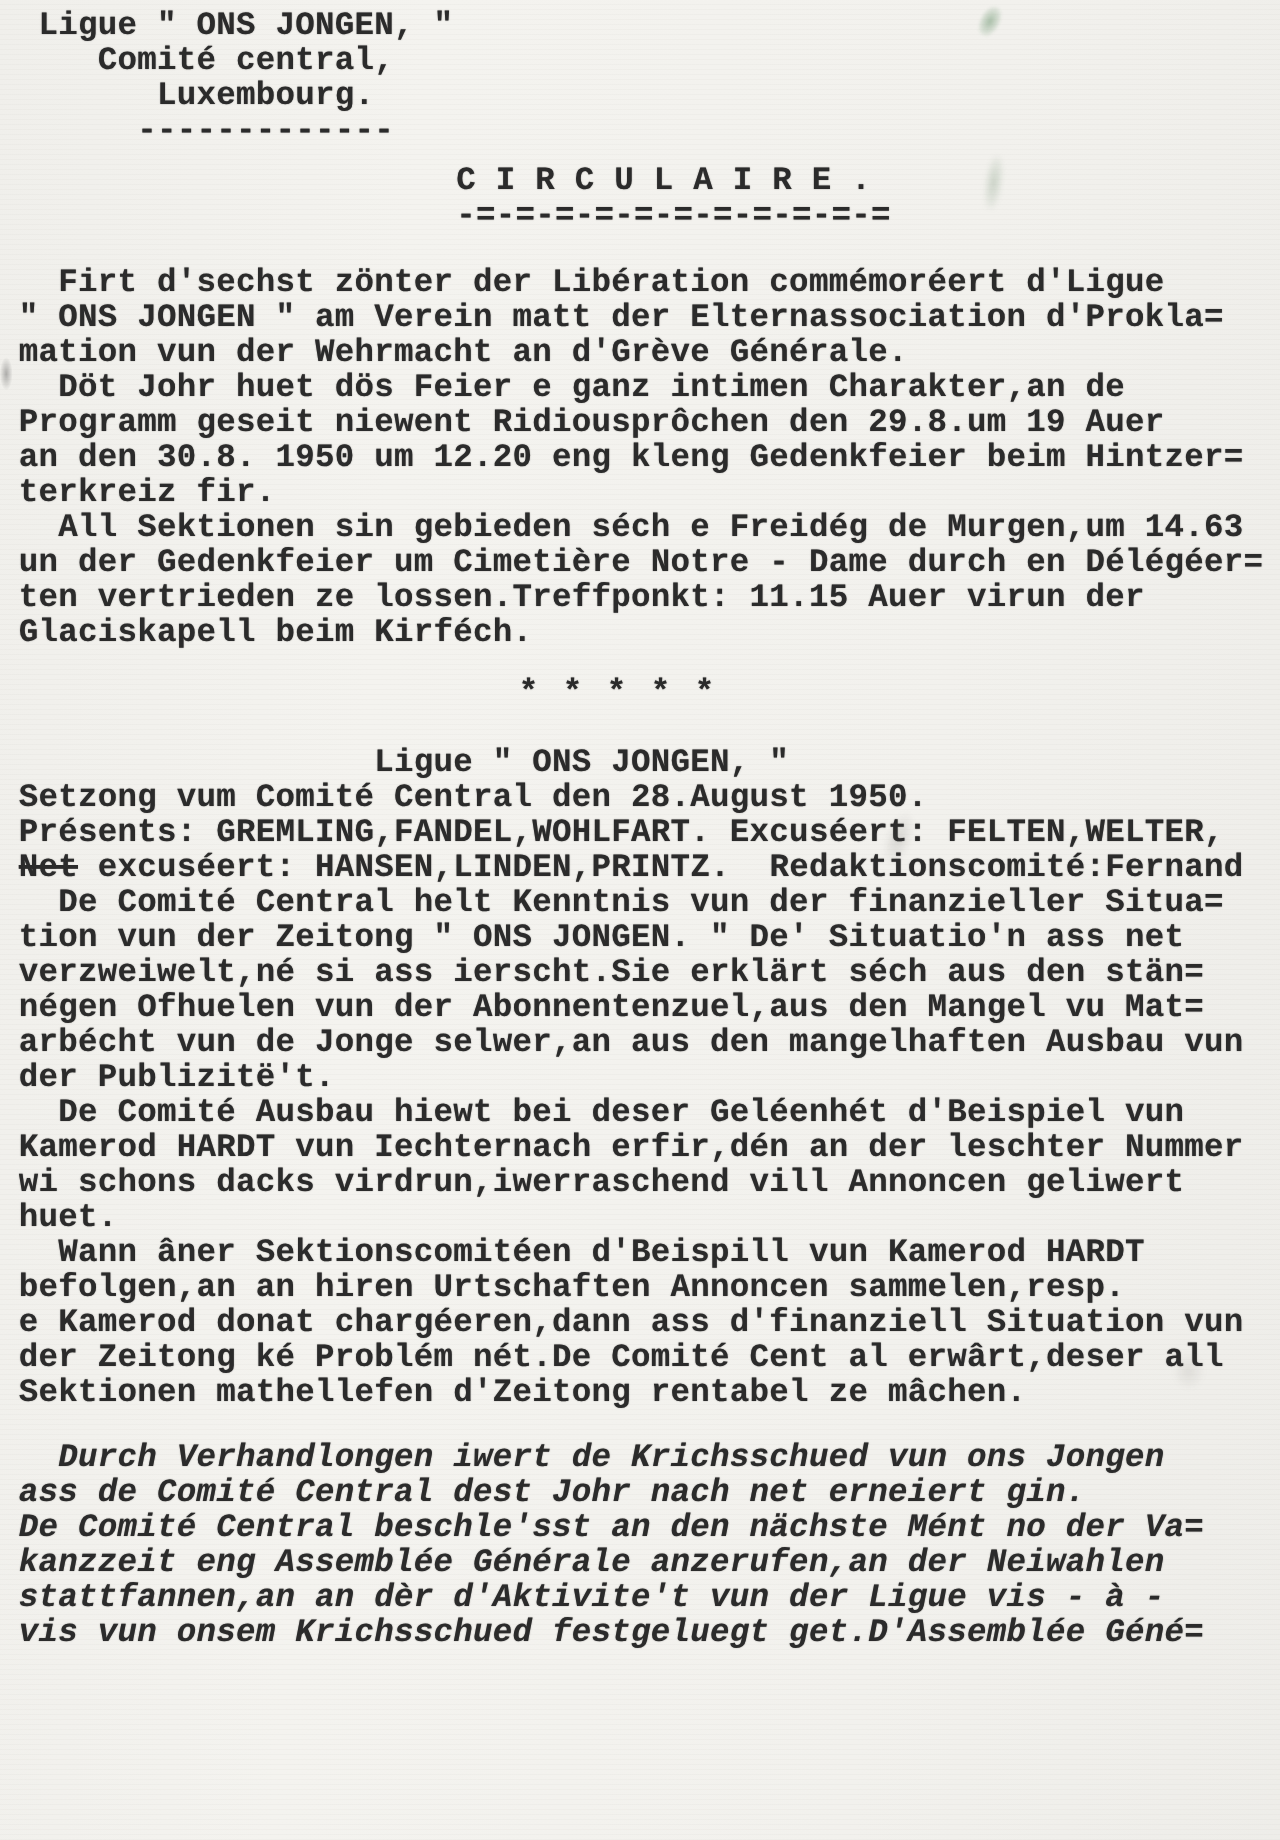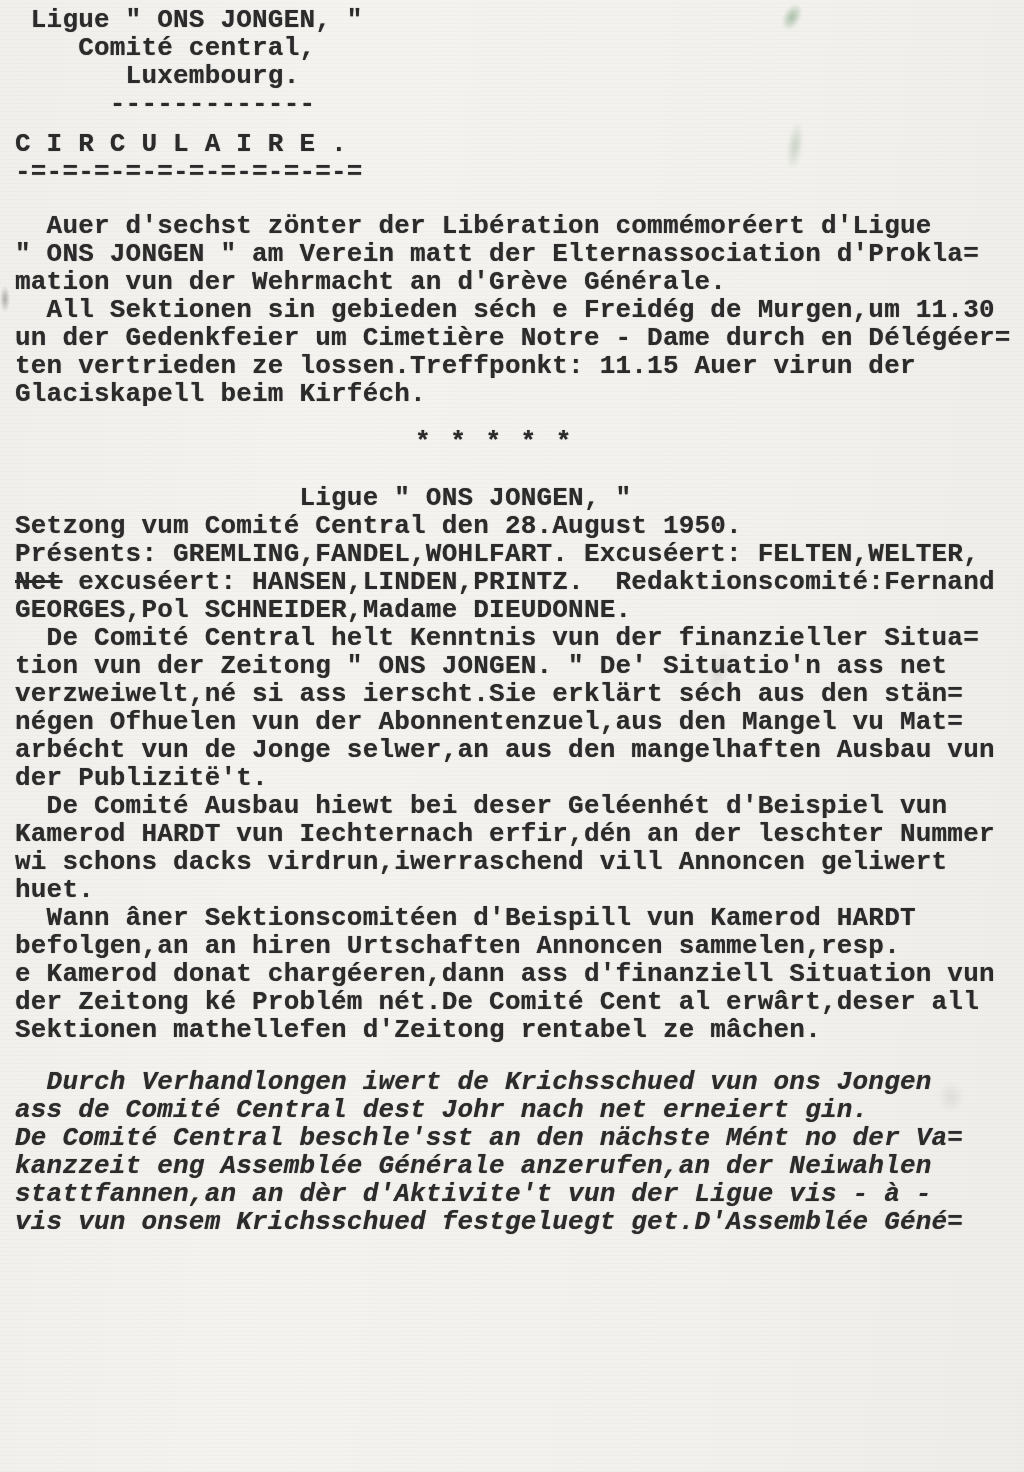--- a/index.html
+++ b/index.html
@@ -22,21 +22,21 @@
     width: 1009px;
     padding: 6px 0 0 15px;
     box-sizing: content-box;
     font-size: 26px;
     font-weight: 700;
     letter-spacing: 0.2px;
     line-height: 28px;
     text-shadow: 0 0 1px rgba(45,42,40,0.6);
   }
   .block { white-space: pre; margin: 0; }
-  .title-block { margin-top: 12px; }
+  .title-block { margin-left: 350px; margin-top: 12px; }
   .circular-body { margin-top: 26px; }
   .stars { margin-top: 20px; margin-left: 400px; letter-spacing: 2px; }
   .minutes { margin-top: 28px; }
   .para-assembly { margin-top: 24px; font-style: italic; }
   .strike { text-decoration: line-through; text-decoration-thickness: 3px; }
   .smudge { position: absolute; pointer-events: none; }
   .smudge-green-1 {
     top: 4px; left: 784px; width: 16px; height: 26px;
     background: radial-gradient(ellipse at center, rgba(80,130,85,0.45) 0%, rgba(80,130,85,0.15) 55%, transparent 75%);
     transform: rotate(28deg); filter: blur(1px);
@@ -73,37 +73,40 @@
        Luxembourg.
       -------------</div>
   </header>
 
   <div class="title-block">
     <div class="block">C I R C U L A I R E .</div>
     <div class="block">-=-=-=-=-=-=-=-=-=-=-=</div>
   </div>
 
   <section class="circular-body">
-    <div class="block">  Auer d'sechst zönter der Libération commémoréert d'Ligue
+    <div class="block">  Firt d'sechst zönter der Libération commémoréert d'Ligue
 " ONS JONGEN " am Verein matt der Elternassociation d'Prokla=
 mation vun der Wehrmacht an d'Grève Générale.</div>
-    <div class="block">  All Sektionen sin gebieden séch e Freidég de Murgen,um 11.30
+    <div class="block">  Döt Johr huet dös Feier e ganz intimen Charakter,an de
+Programm geseit niewent Ridiousprôchen den 29.8.um 19 Auer
+an den 30.8. 1950 um 12.20 eng kleng Gedenkfeier beim Hintzer=
+terkreiz fir.</div>
+    <div class="block">  All Sektionen sin gebieden séch e Freidég de Murgen,um 14.63
 un der Gedenkfeier um Cimetière Notre - Dame durch en Délégéer=
 ten vertrieden ze lossen.Treffponkt: 11.15 Auer virun der
 Glaciskapell beim Kirféch.</div>
   </section>
 
   <div class="block stars">* * * * *</div>
 
   <section class="minutes">
     <div class="block">                  Ligue " ONS JONGEN, "
 Setzong vum Comité Central den 28.August 1950.
 Présents: GREMLING,FANDEL,WOHLFART. Excuséert: FELTEN,WELTER,</div>
     <div class="block"><span class="strike">Net</span><span> excuséert: HANSEN,LINDEN,PRINTZ.  Redaktionscomité:Fernand</span></div>
-    <div class="block">GEORGES,Pol SCHNEIDER,Madame DIEUDONNE.</div>
     <div class="block">  De Comité Central helt Kenntnis vun der finanzieller Situa=
 tion vun der Zeitong " ONS JONGEN. " De' Situatio'n ass net
 verzweiwelt,né si ass ierscht.Sie erklärt séch aus den stän=
 négen Ofhuelen vun der Abonnentenzuel,aus den Mangel vu Mat=
 arbécht vun de Jonge selwer,an aus den mangelhaften Ausbau vun
 der Publizitë't.</div>
     <div class="block">  De Comité Ausbau hiewt bei deser Geléenhét d'Beispiel vun
 Kamerod HARDT vun Iechternach erfir,dén an der leschter Nummer
 wi schons dacks virdrun,iwerraschend vill Annoncen geliwert
 huet.</div>

